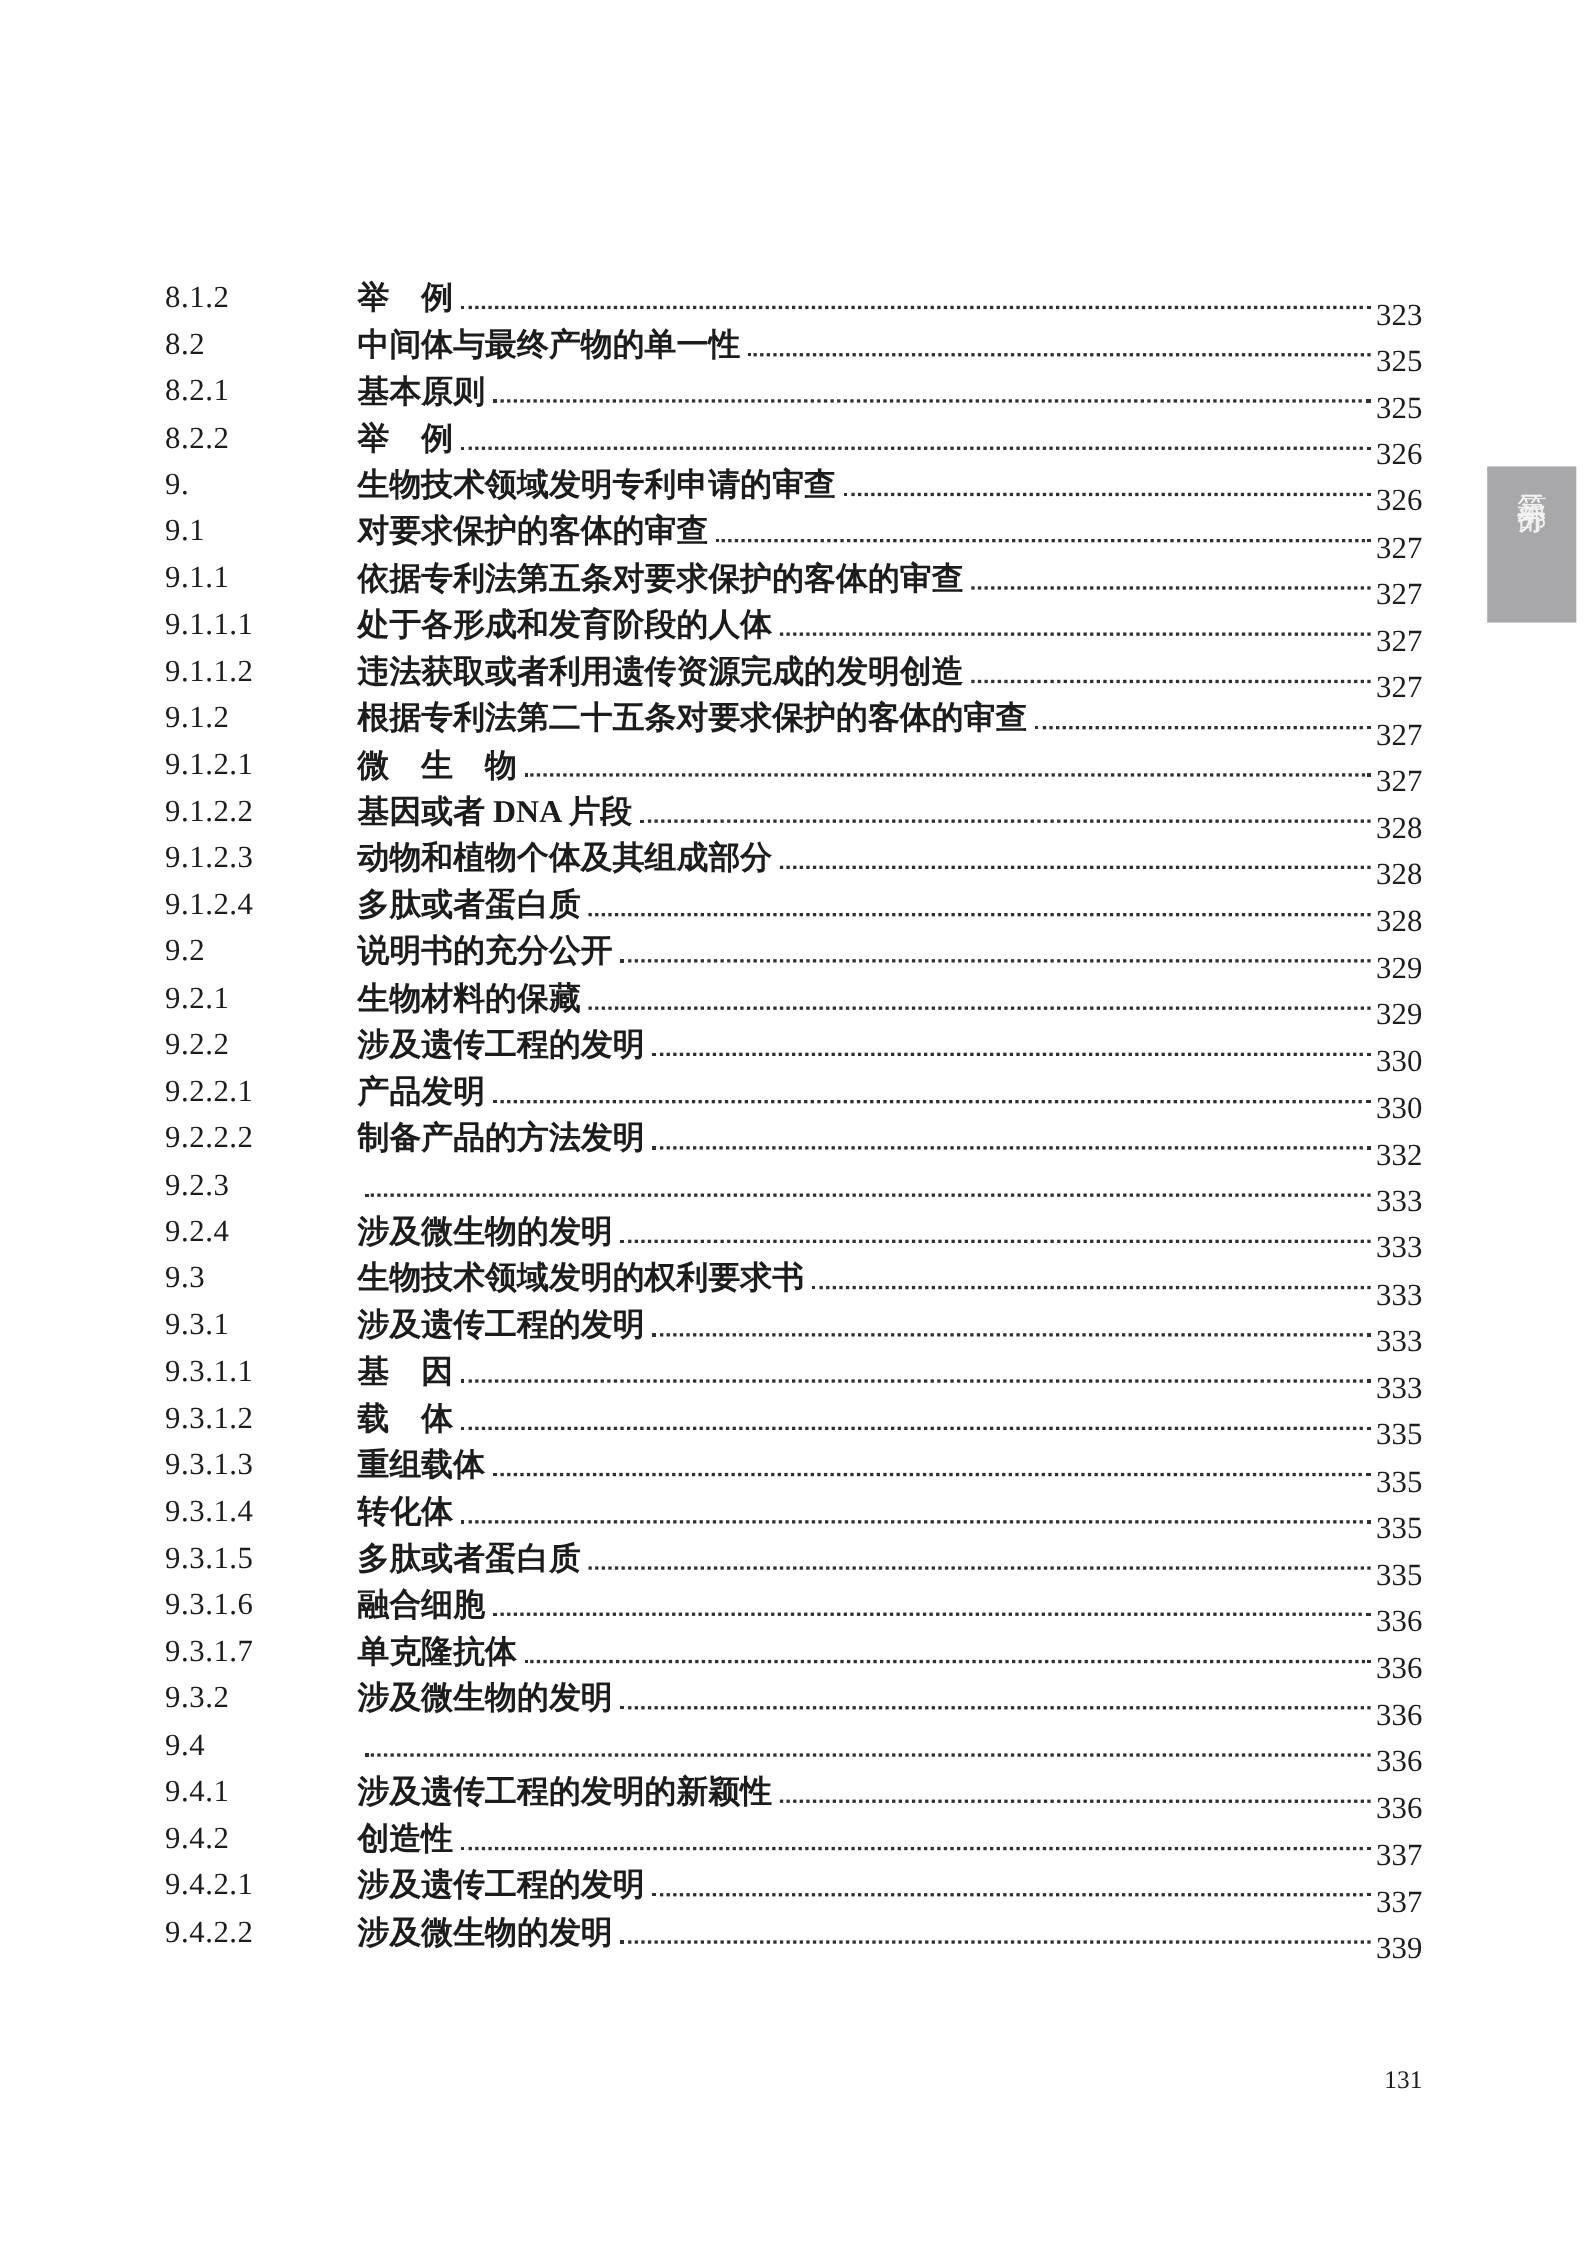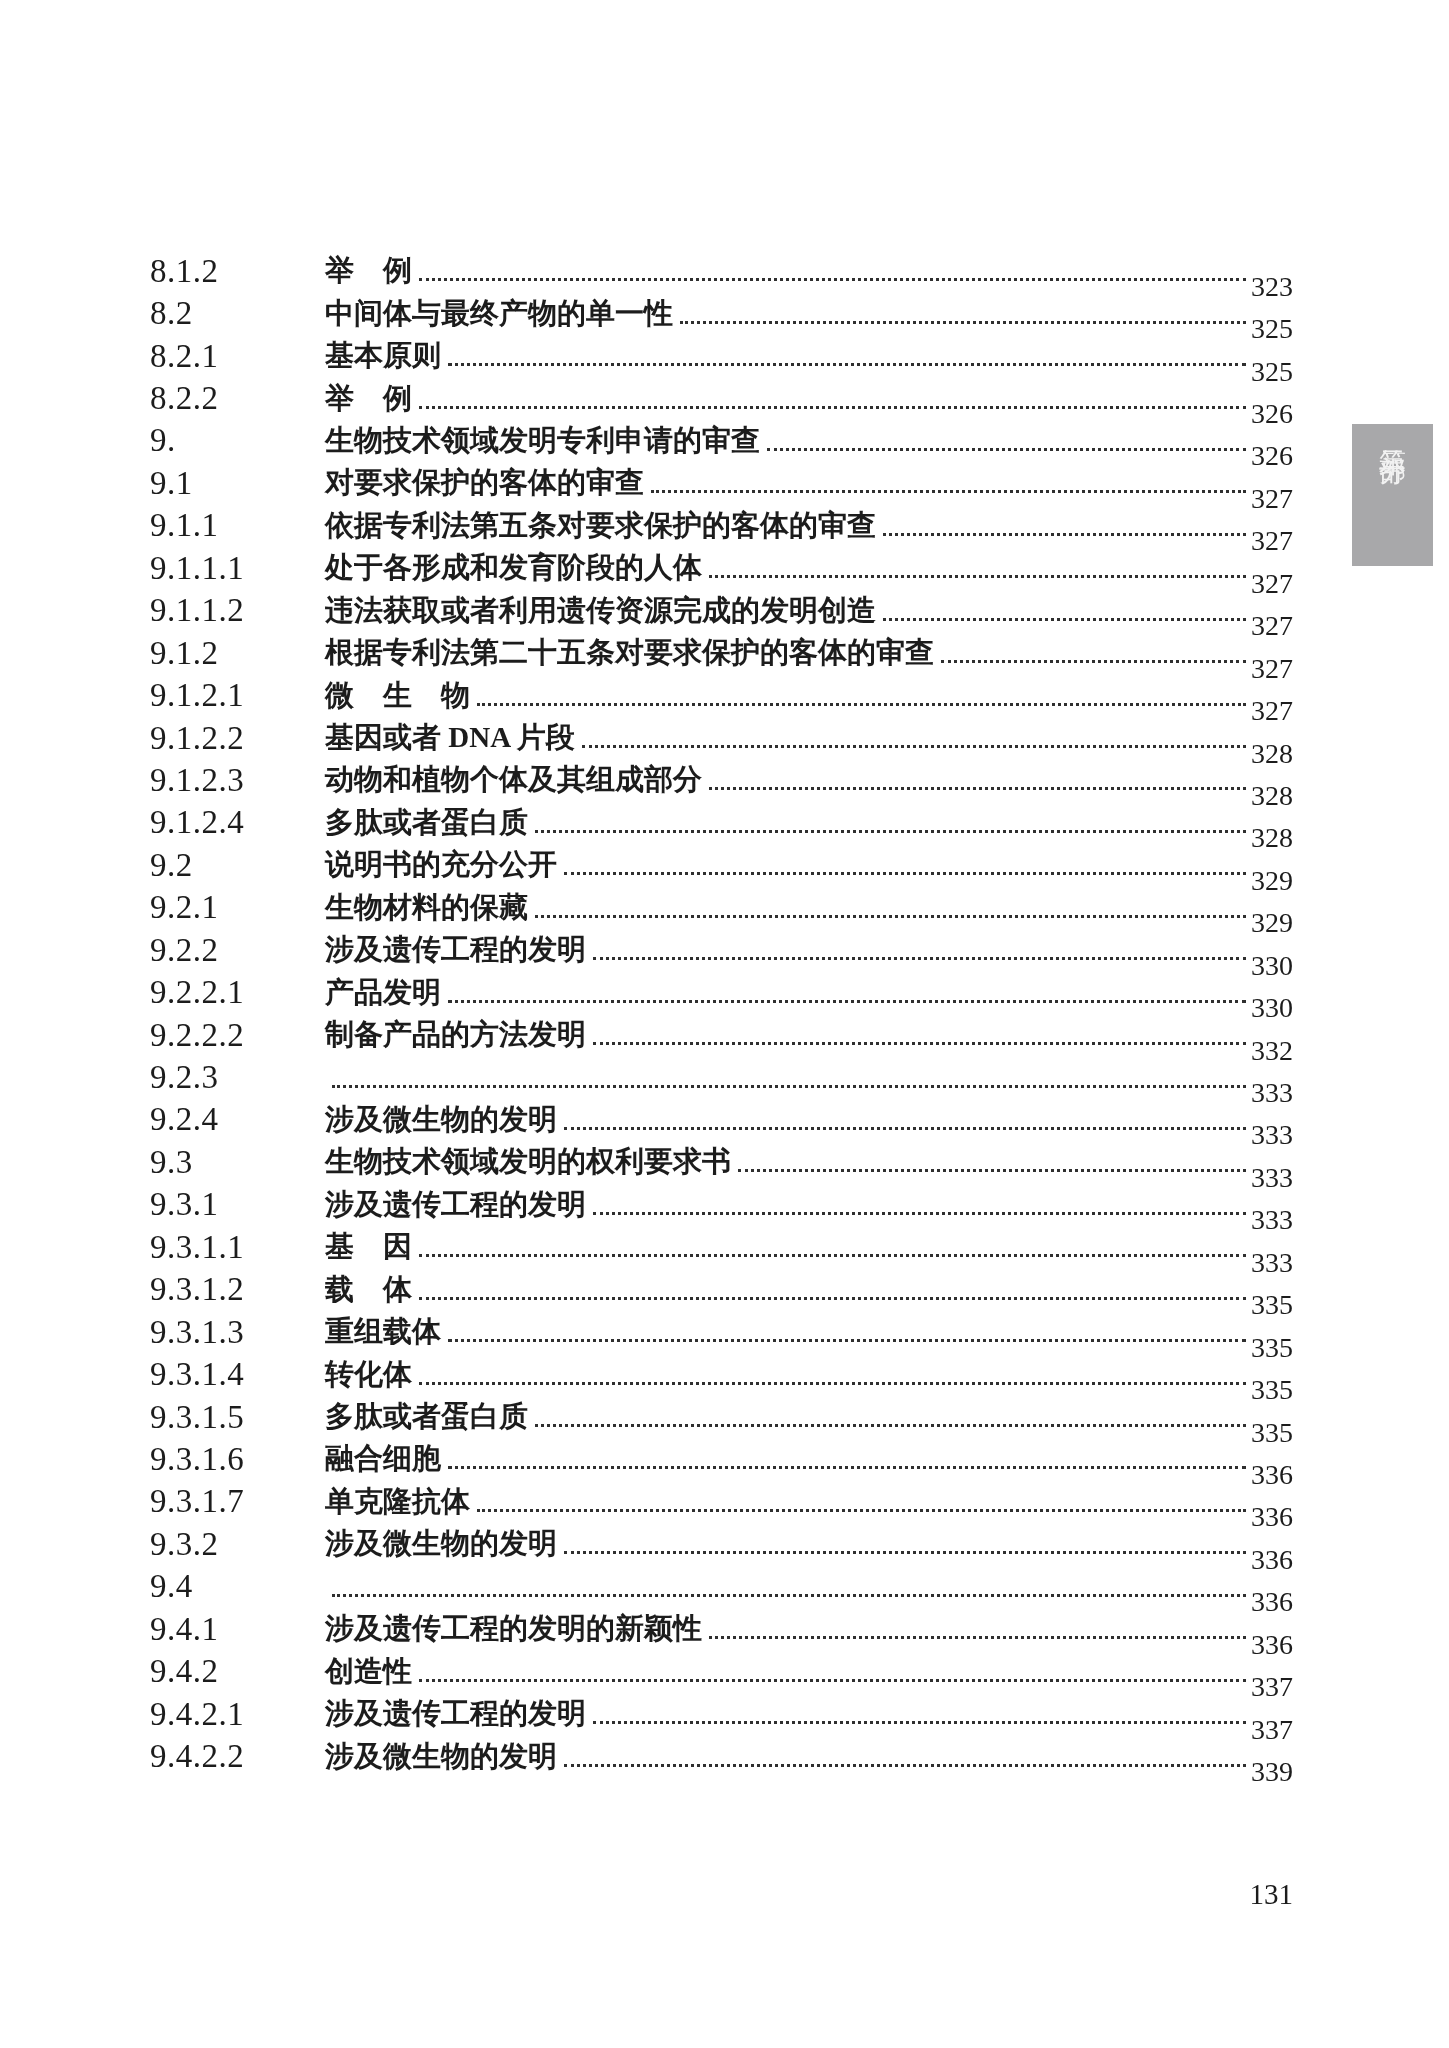--- a/index.html
+++ b/index.html
@@ -23,21 +23,21 @@
     width: 1143px;
   }
   .row {
     display: flex;
     align-items: center;
     height: 42.45px;
   }
   .num {
     width: 175px;
     flex: 0 0 175px;
-    font-size: 33px;
+    font-size: 28px;
     letter-spacing: 0.5px;
   }
   .title {
     font-size: 29px;
     white-space: pre;
     font-weight: bold;
   }
   .leader {
     flex: 1 1 auto;
     height: 0;
@@ -71,21 +71,21 @@
     letter-spacing: 3px;
     color: #f2f2f2;
     font-family: "Liberation Serif", "DejaVu Serif", serif;
   }
   .folio {
     position: absolute;
     left: 1200px;
     top: 1878px;
     width: 93px;
     text-align: right;
-    font-size: 29px;
+    font-size: 23px;
   }
 </style>
 </head>
 <body>
 
 <div class="page">
 
   <main class="toc" id="toc-list">
       <div class="row">
         <span class="num">8.1.2</span>

